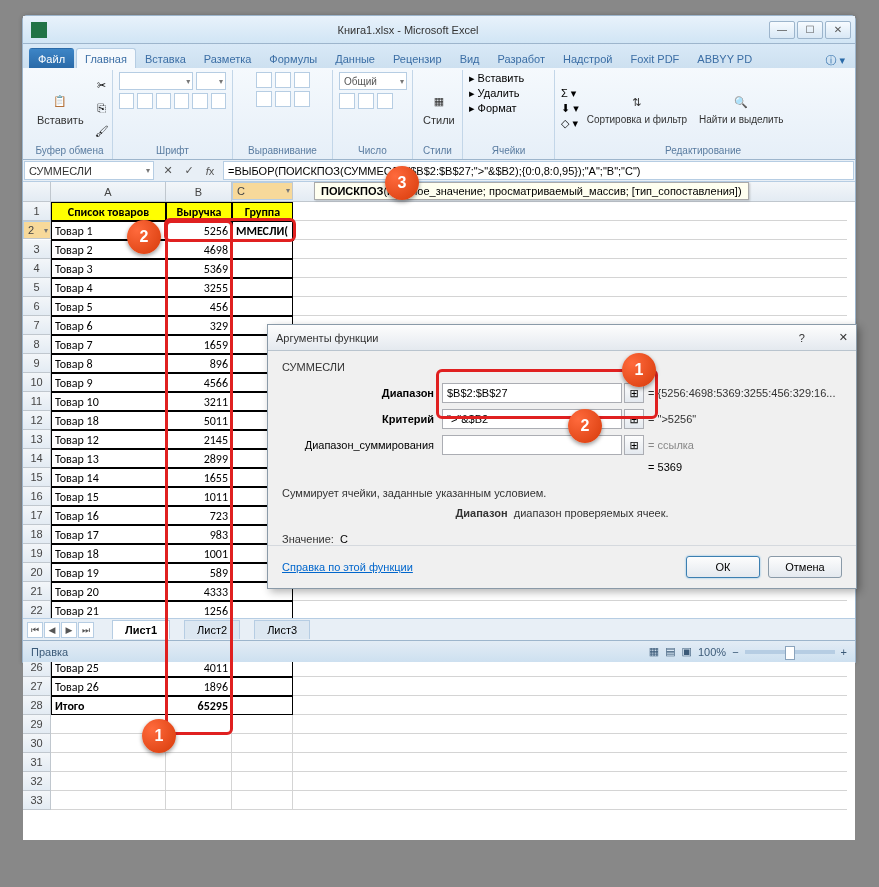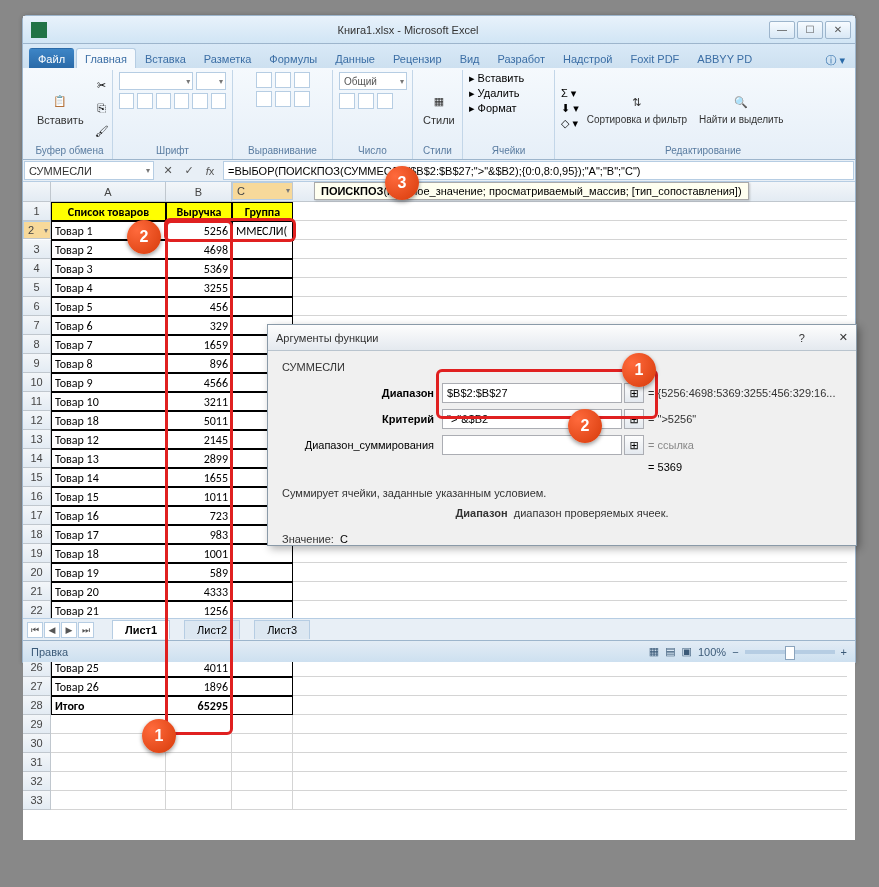--- a/index.html
+++ b/index.html
@@ -51,21 +51,21 @@
 .colh { border-right: 1px solid #c0c7ce; text-align: center; color: #444; line-height: 20px; font-size: 11px; }
 .colh.sel { background: #f7d99a; }
 .row { display: flex; height: 19px; }
 .rowh { width: 28px; background: linear-gradient(#f3f6f9,#e3ebf3); border-right: 1px solid #c0c7ce; border-bottom: 1px solid #c0c7ce; text-align: center; line-height: 19px; color: #444; font-size: 11px; }
 .rowh.sel { background: #f7d99a; }
 .cell { border-right: 1px solid #d4d4d4; border-bottom: 1px solid #d4d4d4; padding: 0 3px; line-height: 19px; white-space: nowrap; overflow: hidden; font-family: Calibri, sans-serif; font-size: 12px; color: #000; }
 .cell.header { background: #ffff00; font-weight: bold; text-align: center; border: 1px solid #000; }
 .cell.bordered { border: 1px solid #000; }
 .cell.right { text-align: right; }
 .cell.bold { font-weight: bold; }
-.cell.active { background: #fff; outline: 2px solid #000; outline-offset: -1px; }
+.cell.active { background: #fff; outline: 2px solid #000; outline-offset: -1px; font-weight: bold; }
 .colA { width: 115px; } .colB { width: 66px; } .colC { width: 61px; } .colD { width: 554px; border-right: none; }
 
 
 .callout { position: absolute; width: 34px; height: 34px; border-radius: 50%; background: radial-gradient(circle at 30% 30%, #ff6a3c, #d63a0a); color: #fff; font-weight: bold; font-size: 16px; display: flex; align-items: center; justify-content: center; box-shadow: 0 2px 4px rgba(0,0,0,.4); z-index: 30; }
 .redbox { position: absolute; border: 3px solid #e02020; border-radius: 6px; z-index: 20; pointer-events: none; }
 
 
 .dialog { position: absolute; top: 308px; left: 244px; width: 590px; background: #f0f0f0; border: 1px solid #8a9aa8; box-shadow: 3px 3px 8px rgba(0,0,0,.3); z-index: 25; }
 .dlg-title { height: 26px; background: linear-gradient(#fdfdfd,#e4e9ef); border-bottom: 1px solid #b9c4ce; display: flex; align-items: center; padding: 0 8px; color: #333; gap: 24px; }
 .dlg-title .spacer { flex: 1; }
@@ -508,20 +508,27 @@
         <div class="dlg-label">Диапазон_суммирования</div>
         <input class="dlg-input" value="" style="">
         <div class="dlg-pick">⊞</div>
         <div class="dlg-result" style="color:#888">= ссылка</div>
       </div>
       <div style="text-align:right;padding-right:160px;margin-top:6px">= 5369</div>
       <div class="dlg-desc">Суммирует ячейки, заданные указанным условием.</div>
       <div class="dlg-argdesc"><b>Диапазон</b>&nbsp;&nbsp;<span>диапазон проверяемых ячеек.</span></div>
     </div>
     <div style="padding:4px 14px 0"><span class="dlg-value">Значение:</span>&nbsp;&nbsp;<span>C</span></div>
+    <div class="dlg-bottom">
+      <span class="dlg-link">Справка по этой функции</span>
+      <div class="dlg-btns">
+        <button class="dlg-btn primary">ОК</button>
+        <button class="dlg-btn">Отмена</button>
+      </div>
+    </div>
 
     <div class="redbox" style="top:44px;left:168px;width:222px;height:50px"></div>
     <div class="callout" style="top:28px;left:354px">1</div>
     <div class="callout" style="top:84px;left:300px">2</div>
   </div>
 
   <div class="sheet-footer">
     <div class="sheet-nav">
       <span>⏮</span>
       <span>◀</span>

